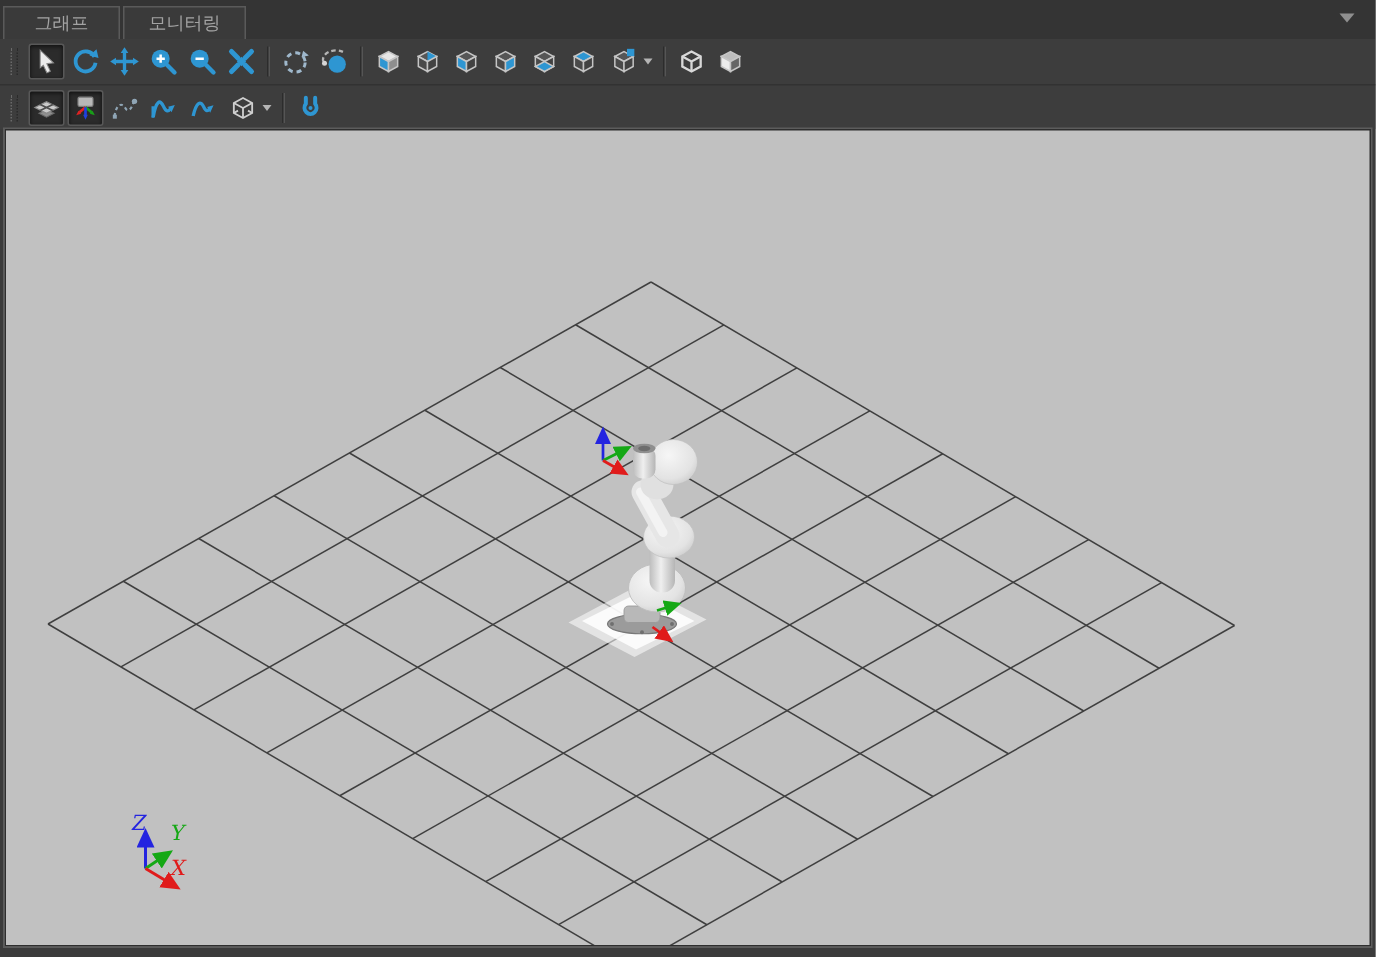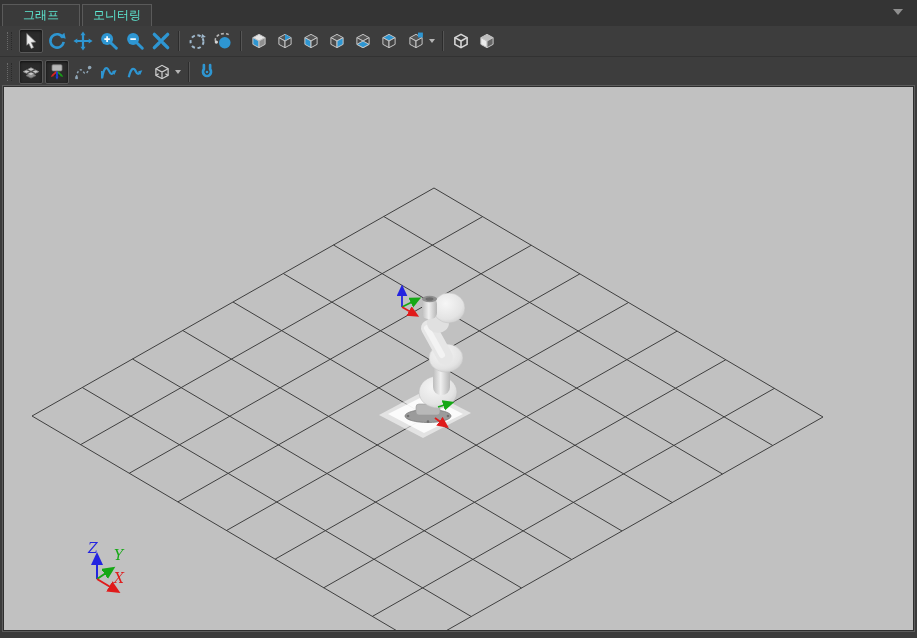--- a/index.html
+++ b/index.html
@@ -8,26 +8,26 @@
     background:#3b3b3b;font-family:"Liberation Sans",sans-serif;
     -webkit-font-smoothing:antialiased;
   }
   
   .tabbar{
     position:absolute;top:0;left:0;right:0;height:26px;
     background:#343434;display:flex;align-items:flex-end;
   }
   .tab{
     box-sizing:border-box;display:flex;align-items:center;justify-content:center;
-    font-size:12px;color:#5eead4;background:#3a3a3a;
+    font-size:12px;color:#a3a3a3;background:#3a3a3a;
     border:1px solid #5a5a5a;border-bottom:none;
     height:22px;margin-left:2px;cursor:default;white-space:nowrap;
   }
   .tab.t0{width:78px}
-  .tab.t1{width:70px}
+  .tab.t1{width:82px}
   .tab.active{
     width:112px;height:25px;background:#454545;color:#c6d1e6;
     border-color:#5e5e5e;
   }
   .tab-close{
     margin-left:9px;color:#a8a8a8;font-size:12px;font-weight:bold;line-height:1;
   }
   .tab-overflow{
     position:absolute;right:14px;top:9px;width:0;height:0;
     border-left:5px solid transparent;border-right:5px solid transparent;

